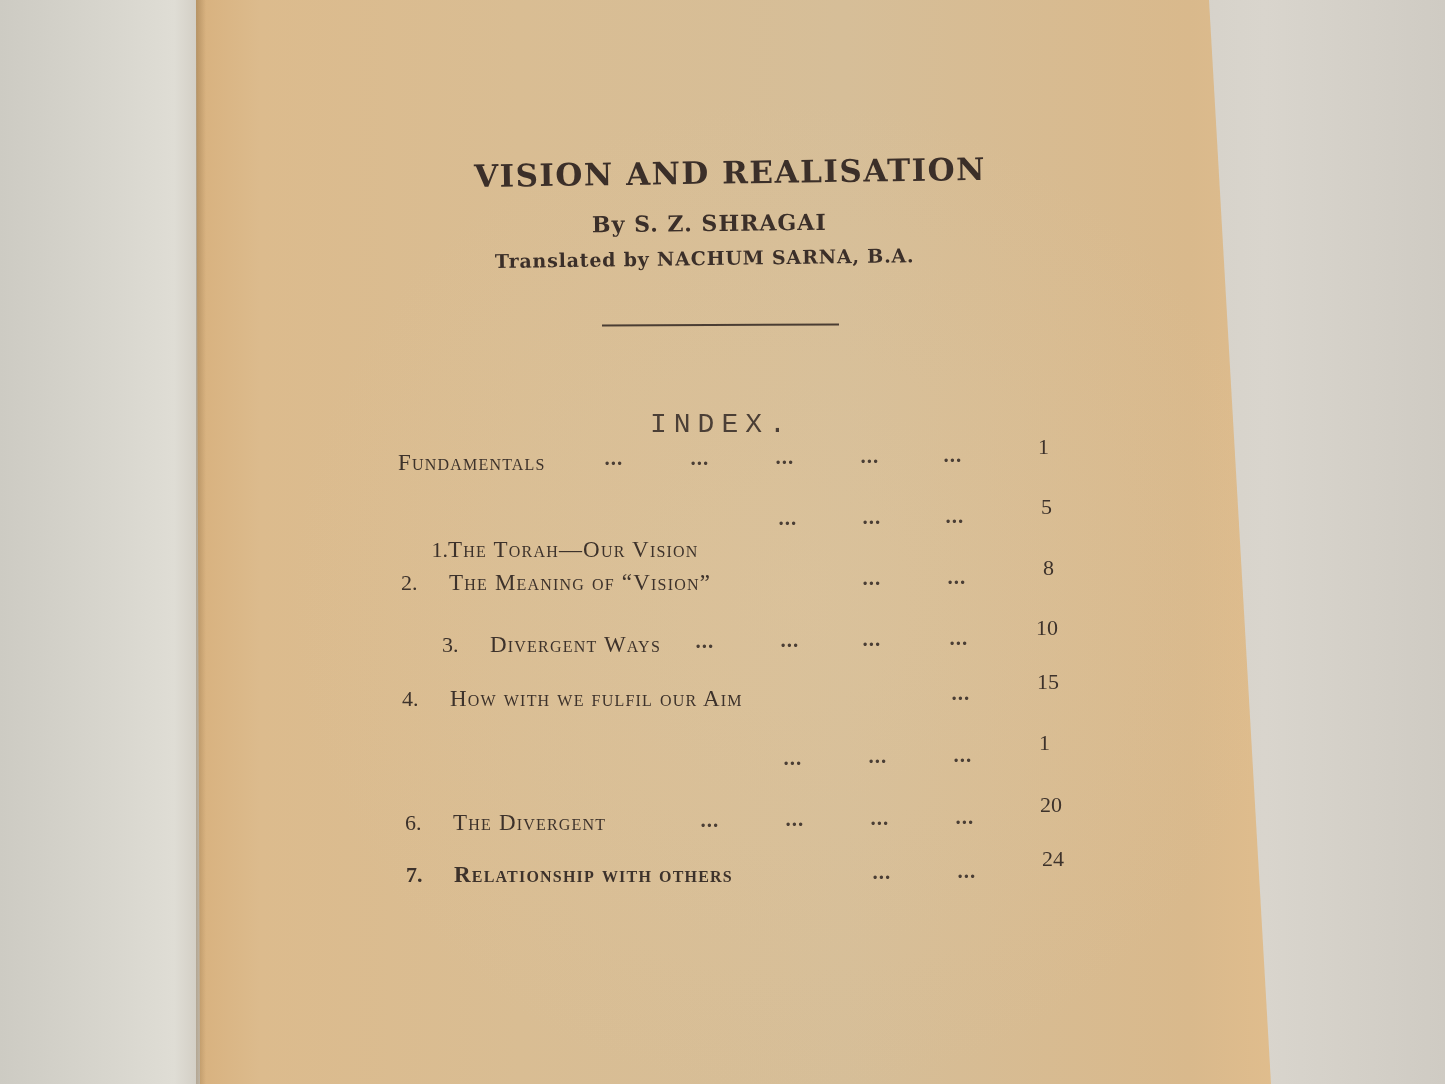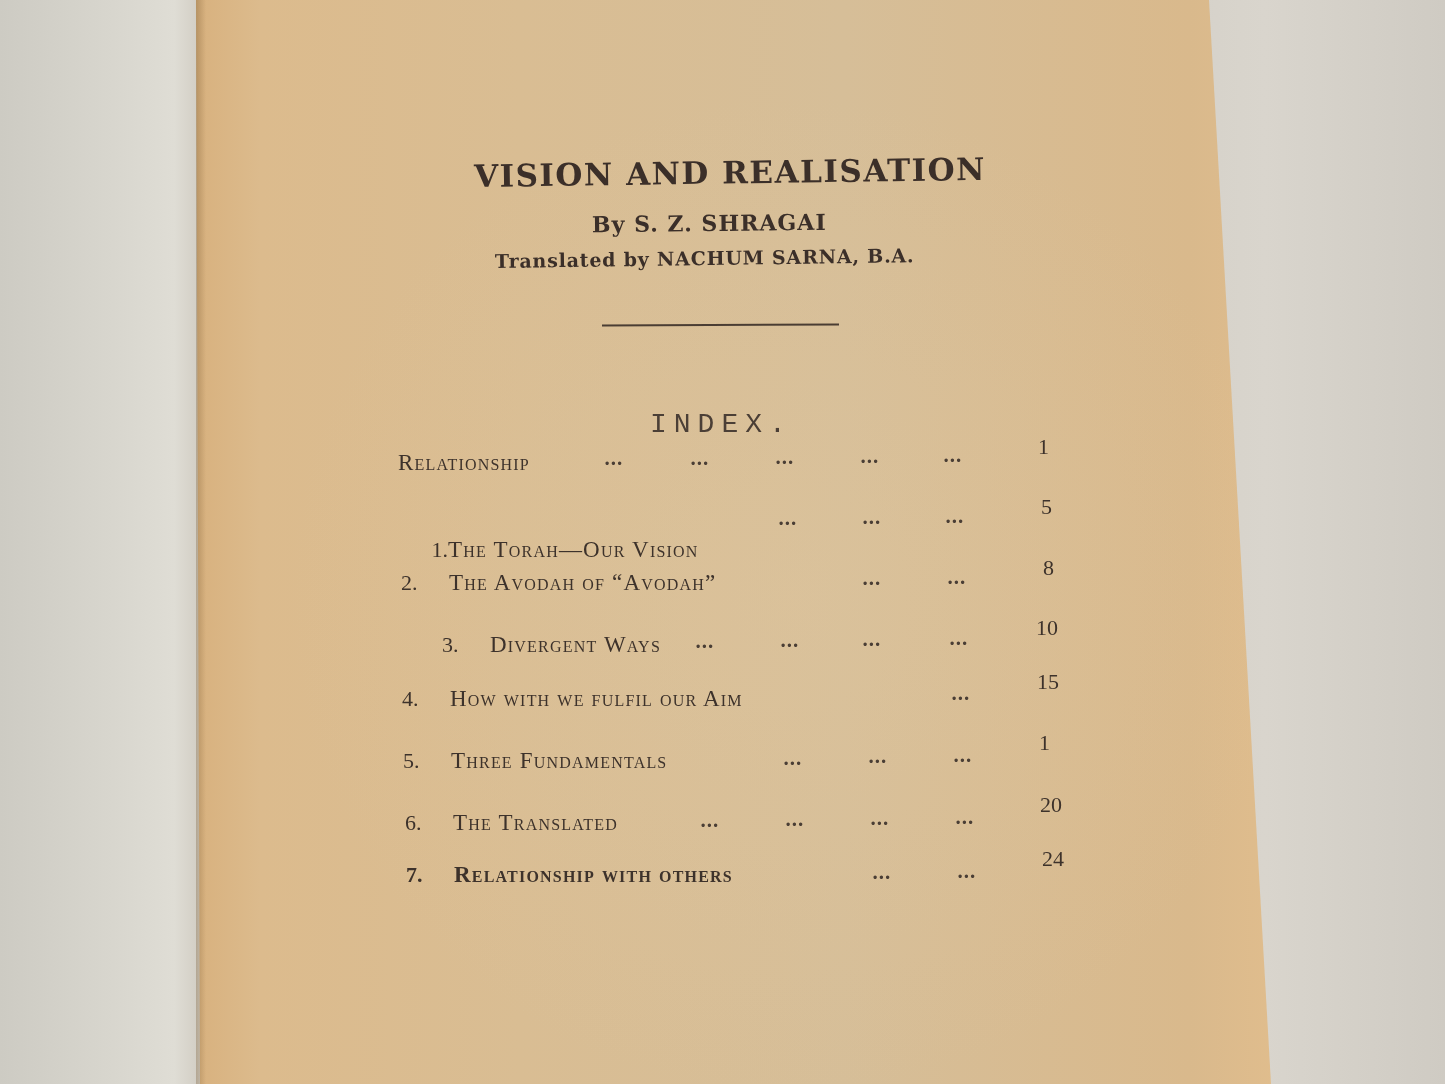--- a/index.html
+++ b/index.html
@@ -139,69 +139,66 @@
 <div class="page-fold"></div>
 
 <div class="content">
   <div class="title">VISION AND REALISATION</div>
   <div class="author">By S. Z. SHRAGAI</div>
   <div class="translator">Translated by NACHUM SARNA, B.A.</div>
   <div class="rule"></div>
   <div class="index-heading">INDEX.</div>
 
   <div class="toc-row" style="left:398px; top:450px;">
-    <span class="toc-title">Relationship</span>
+    <span class="toc-title">Fundamentals</span>
   </div>
   <span class="leader" style="left:604px; top:448px;">...</span>
   <span class="leader" style="left:690px; top:448px;">...</span>
   <span class="leader" style="left:775px; top:447px;">...</span>
   <span class="leader" style="left:860px; top:446px;">...</span>
   <span class="leader" style="left:943px; top:445px;">...</span>
   <span class="toc-page" style="left:1038px; top:434px;">1</span>
 
   <div class="toc-row" style="left:400px; top:537px;text-align:right;">
     <span class="toc-num">1.</span><span class="toc-title">The Torah—Our Vision</span>
   </div>
   <span class="leader" style="left:778px; top:508px;">...</span>
   <span class="leader" style="left:862px; top:507px;">...</span>
   <span class="leader" style="left:945px; top:506px;">...</span>
   <span class="toc-page" style="left:1041px; top:494px;">5</span>
 
   <div class="toc-row" style="left:401px; top:570px;">
-    <span class="toc-num">2.</span><span class="toc-title">The Avodah of “Avodah”</span>
+    <span class="toc-num">2.</span><span class="toc-title">The Meaning of “Vision”</span>
   </div>
   <span class="leader" style="left:862px; top:568px;">...</span>
   <span class="leader" style="left:947px; top:567px;">...</span>
   <span class="toc-page" style="left:1043px; top:555px;">8</span>
 
   <div class="toc-row" style="left:401px; top:632px;margin-left:41px;">
     <span class="toc-num">3.</span><span class="toc-title">Divergent Ways</span>
   </div>
   <span class="leader" style="left:695px; top:631px;">...</span>
   <span class="leader" style="left:780px; top:630px;">...</span>
   <span class="leader" style="left:862px; top:629px;">...</span>
   <span class="leader" style="left:949px; top:628px;">...</span>
   <span class="toc-page" style="left:1036px; top:615px;">10</span>
 
   <div class="toc-row" style="left:402px; top:686px;">
     <span class="toc-num">4.</span><span class="toc-title">How with we fulfil our Aim</span>
   </div>
   <span class="leader" style="left:951px; top:683px;">...</span>
   <span class="toc-page" style="left:1037px; top:669px;">15</span>
 
-  <div class="toc-row" style="left:403px; top:748px;">
-    <span class="toc-num">5.</span><span class="toc-title">Three Fundamentals</span>
-  </div>
   <span class="leader" style="left:783px; top:748px;">...</span>
   <span class="leader" style="left:868px; top:746px;">...</span>
   <span class="leader" style="left:953px; top:745px;">...</span>
   <span class="toc-page" style="left:1039px; top:730px;">1</span>
 
   <div class="toc-row" style="left:405px; top:810px;">
-    <span class="toc-num">6.</span><span class="toc-title">The Translated</span>
+    <span class="toc-num">6.</span><span class="toc-title">The Divergent</span>
   </div>
   <span class="leader" style="left:700px; top:810px;">...</span>
   <span class="leader" style="left:785px; top:809px;">...</span>
   <span class="leader" style="left:870px; top:808px;">...</span>
   <span class="leader" style="left:955px; top:807px;">...</span>
   <span class="toc-page" style="left:1040px; top:792px;">20</span>
 
   <div class="toc-row" style="left:406px; top:862px;font-weight:bold;">
     <span class="toc-num">7.</span><span class="toc-title">Relationship with others</span>
   </div>

